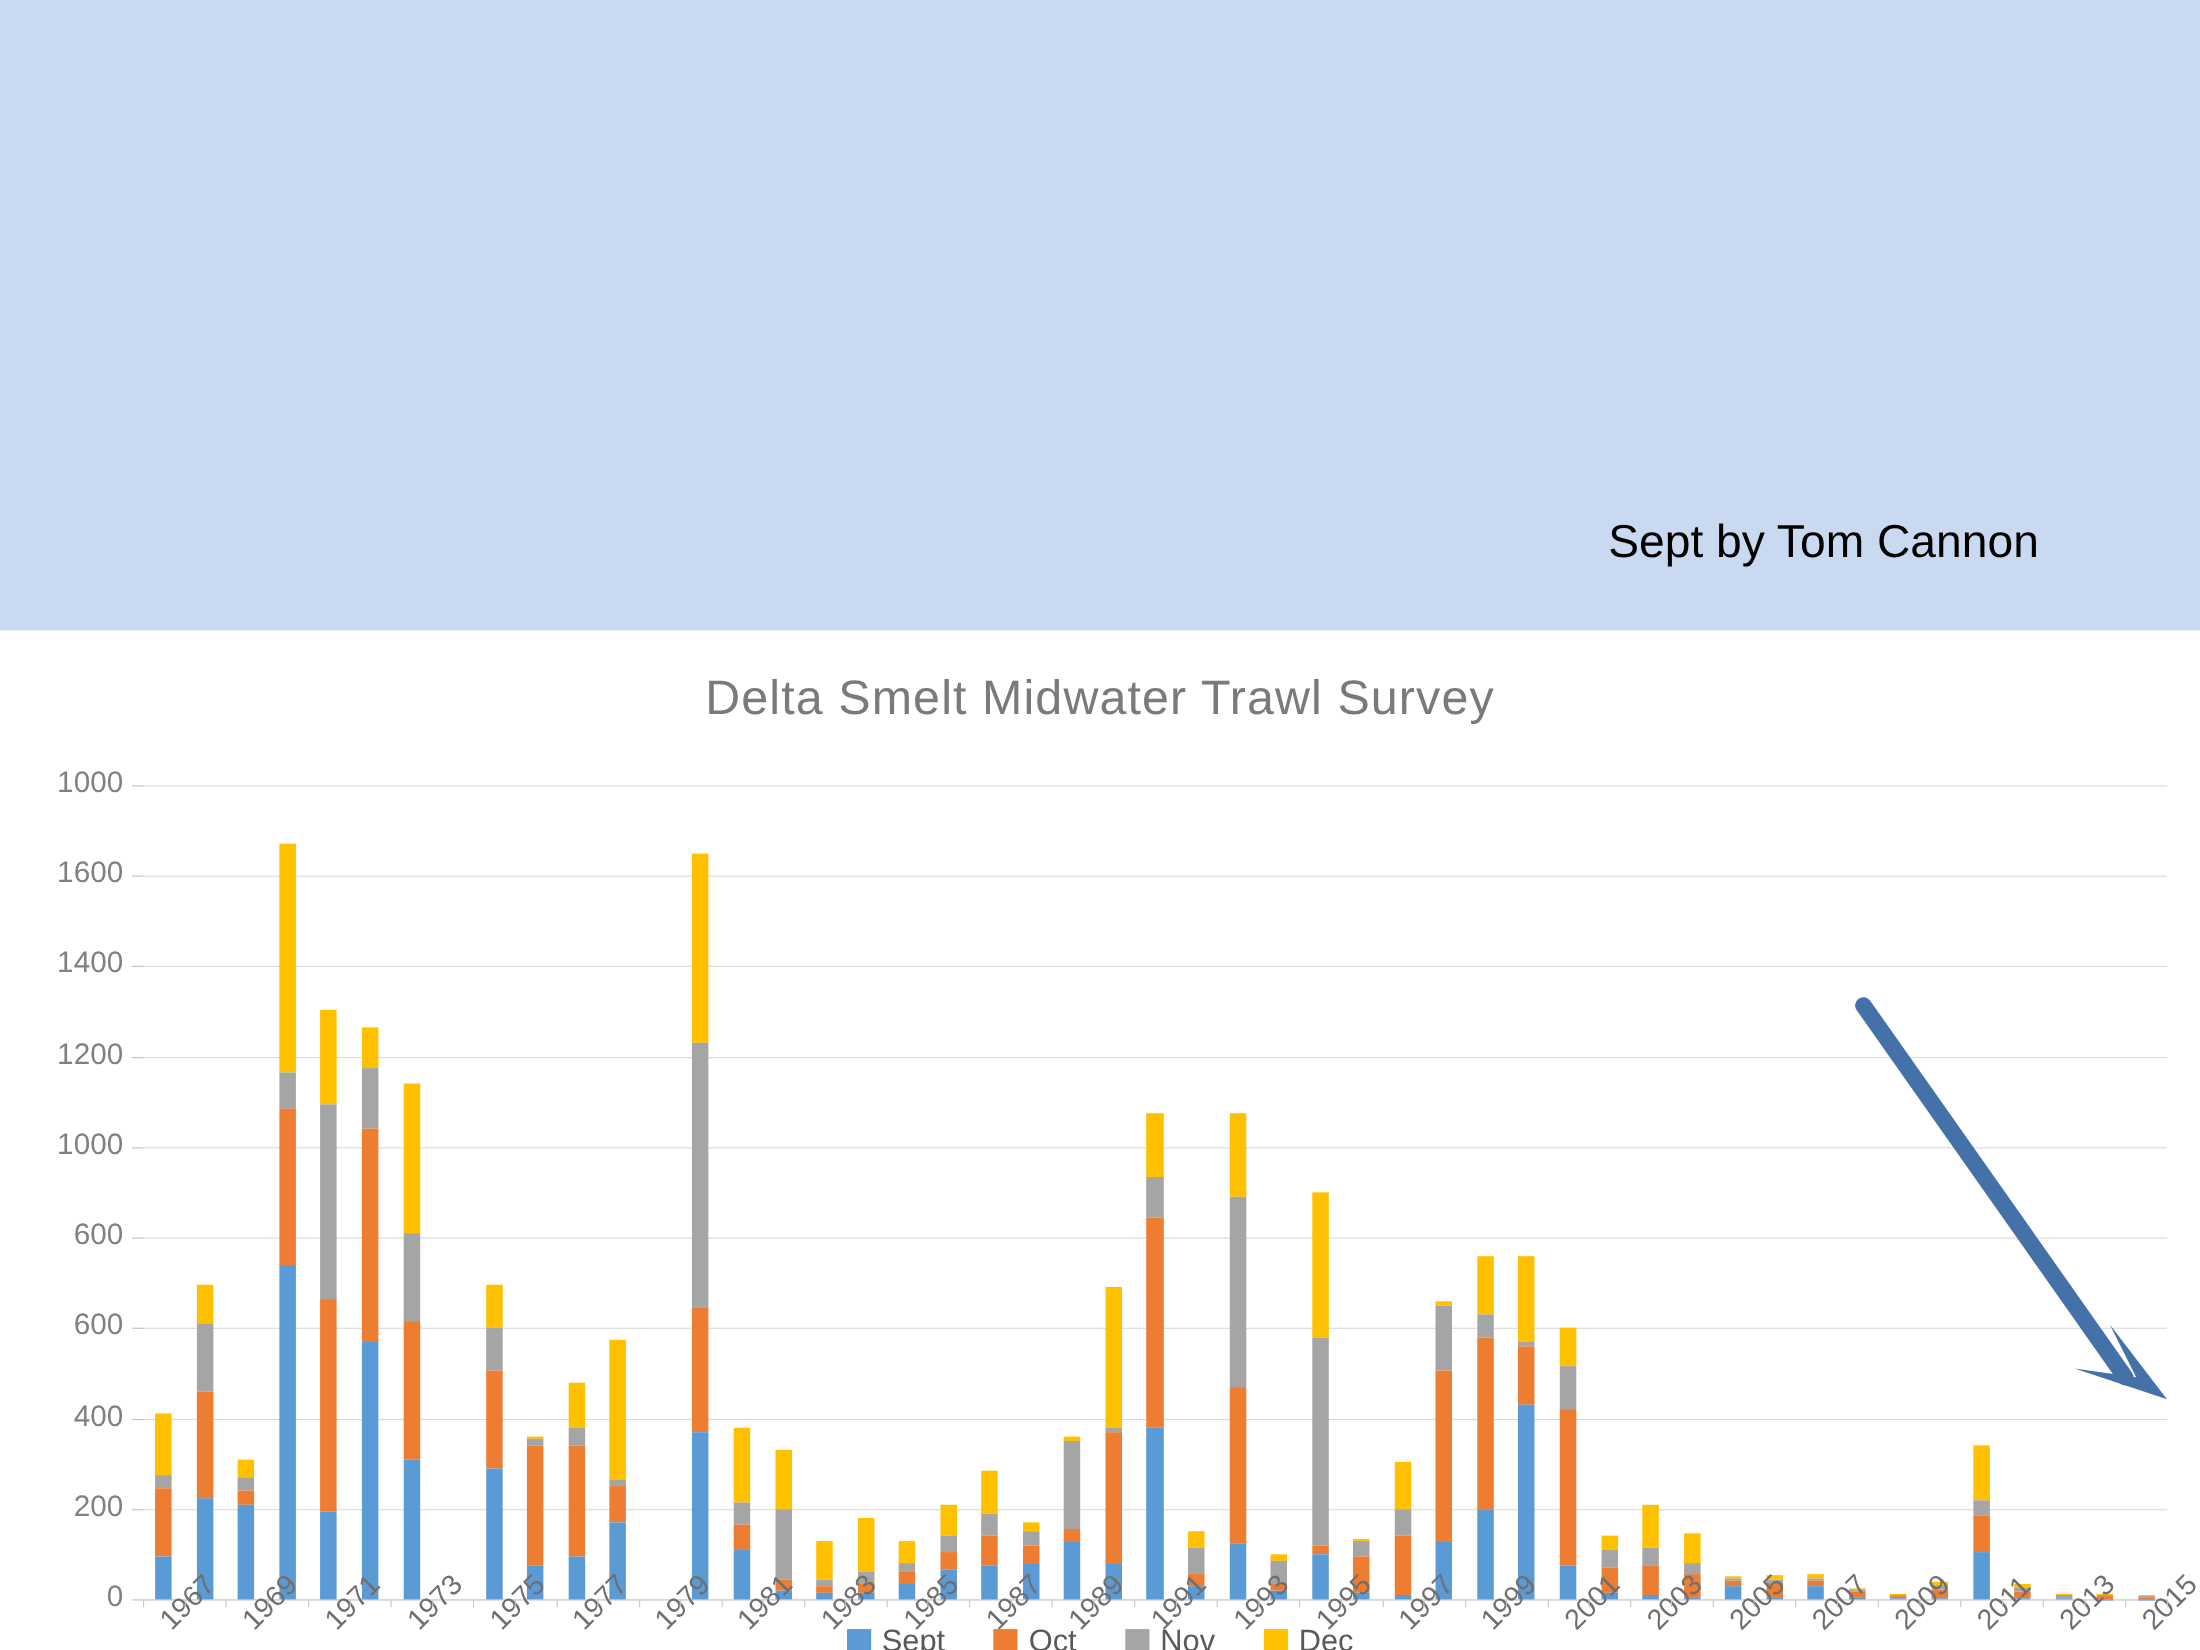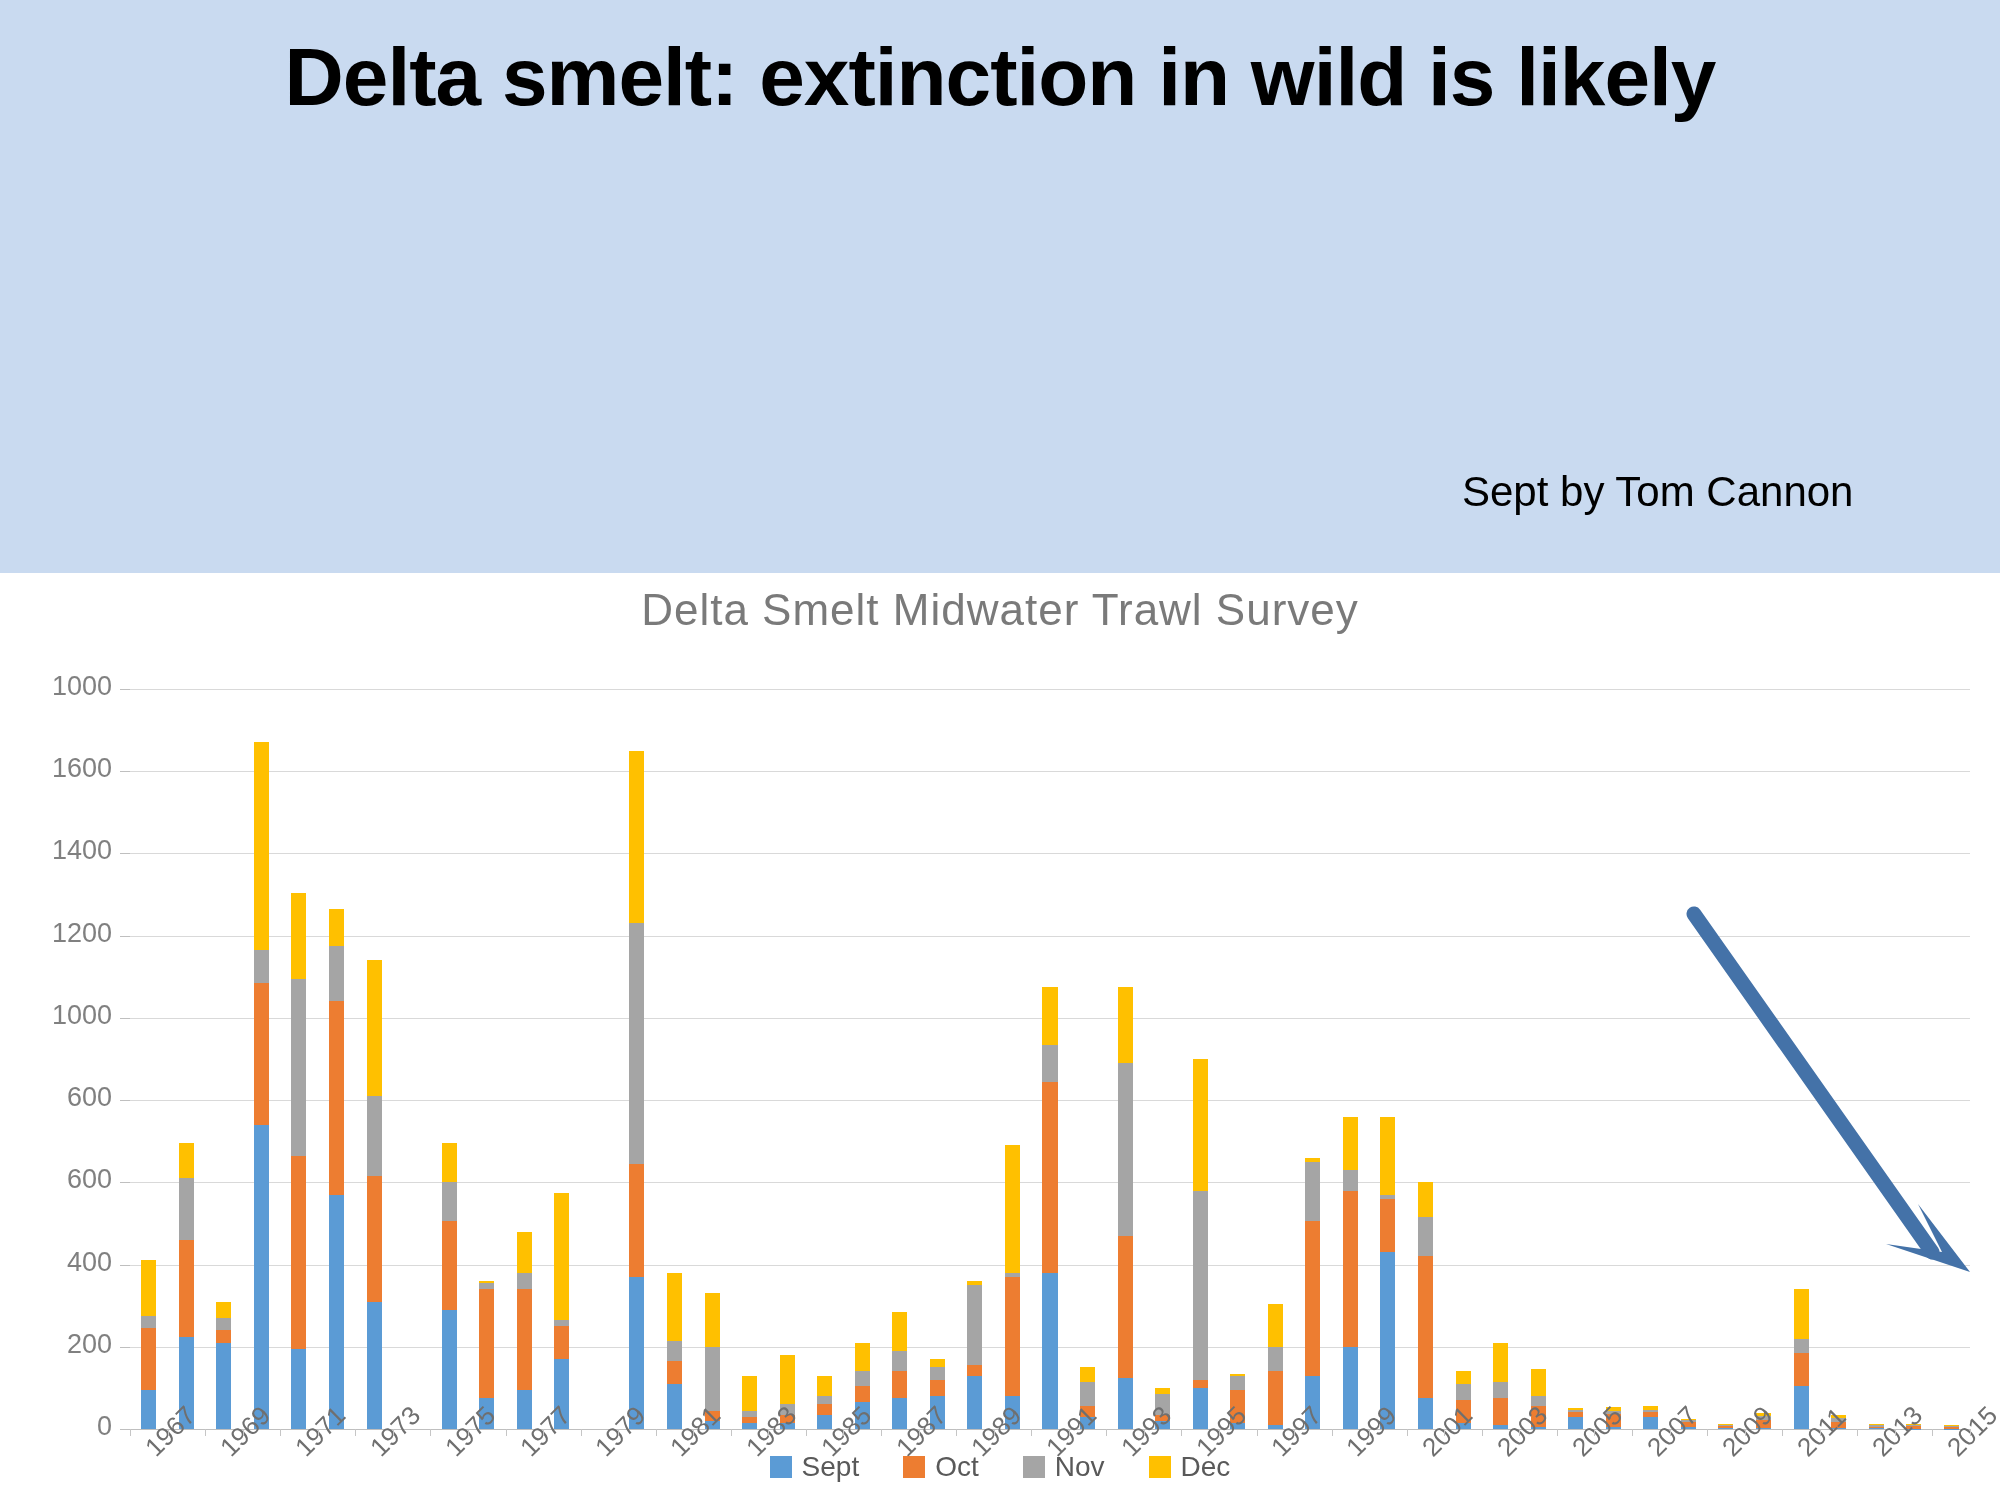--- a/index.html
+++ b/index.html
@@ -197,21 +197,21 @@
     left: 1462px; top: 468px;
     font-family: "Liberation Sans", sans-serif;
     font-size: 42px;
     color: #000000;
     white-space: nowrap;
   }
 
   
   .chart-wrap {
     position: absolute;
-    left: 0; top: 573px;
+    left: 0; top: 598px;
     width: 2000px;
     height: 780px;
     background: #ffffff;
   }
   .chart-title {
     position: absolute;
     left: 0; top: 12px;
     width: 2000px;
     text-align: center;
     font-family: "Liberation Sans", sans-serif;
@@ -331,21 +331,20 @@
     pointer-events: none;
   }
 </style>
 </head>
 <body>
 
 <div id="slide">
 
   <div class="header-band"></div>
 
-  <div class="slide-title">Delta smelt: extinction in wild is likely</div>
 
 
   <div class="graph-credit">Sept by Tom Cannon</div>
 
   <div class="chart-wrap">
     <div class="chart-title">Delta Smelt Midwater Trawl Survey</div>
 
     <div class="plot" id="plot">
       <div id="gridlines">
           <div class="gridline axis-zero" style="top: 740px;"></div>

